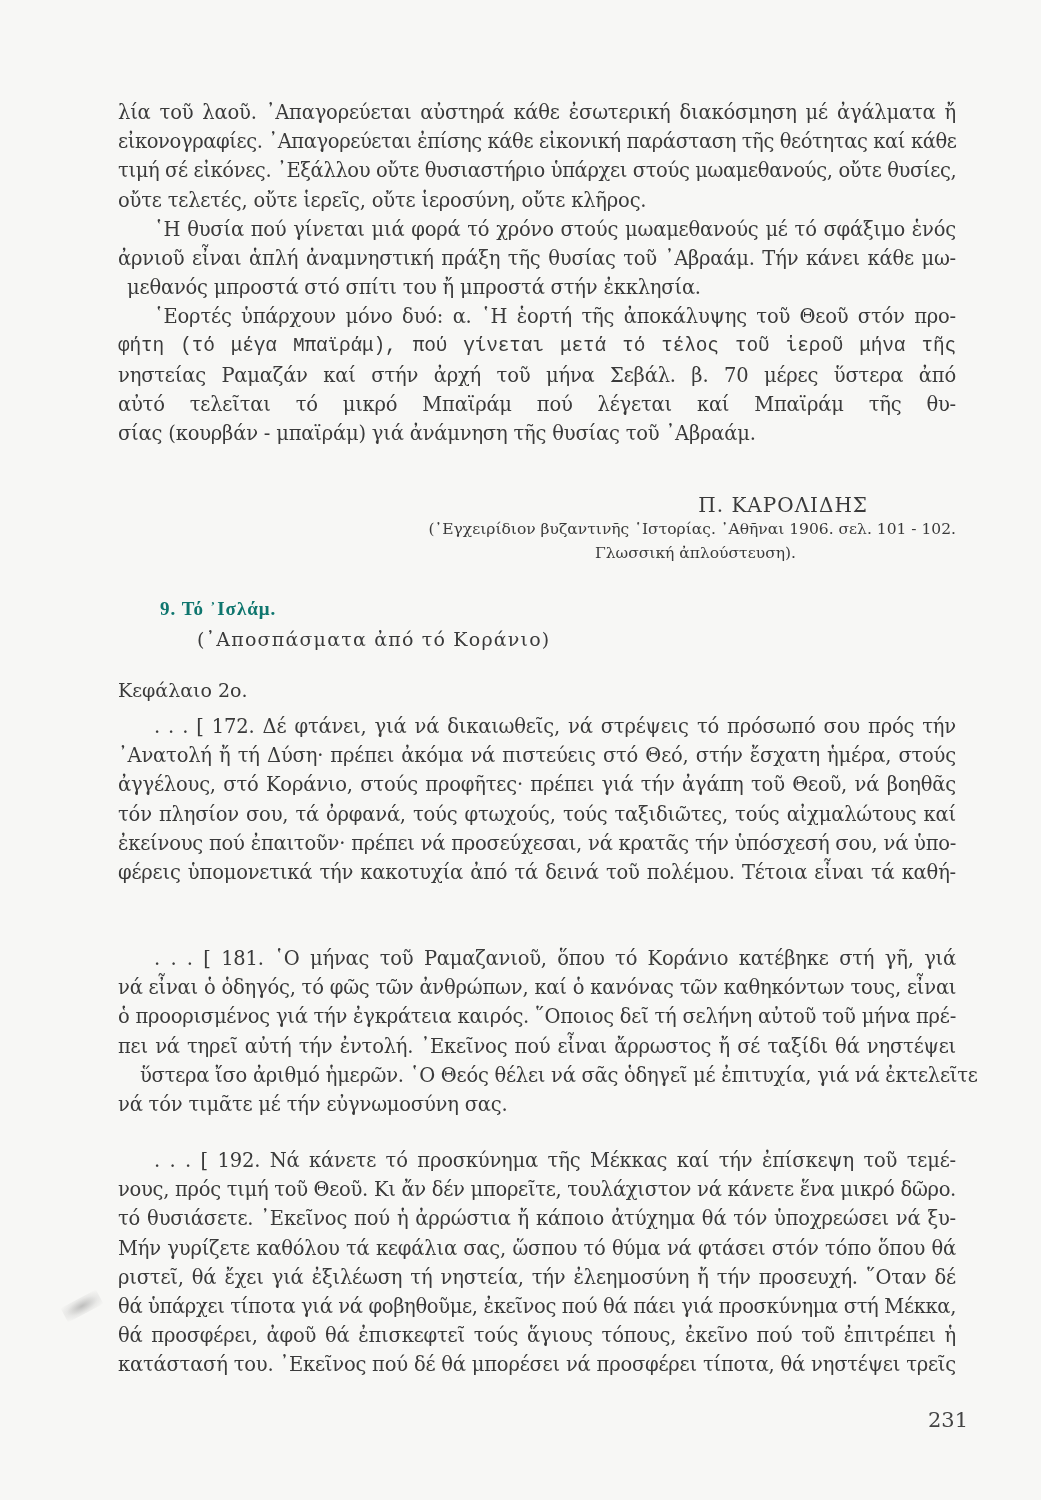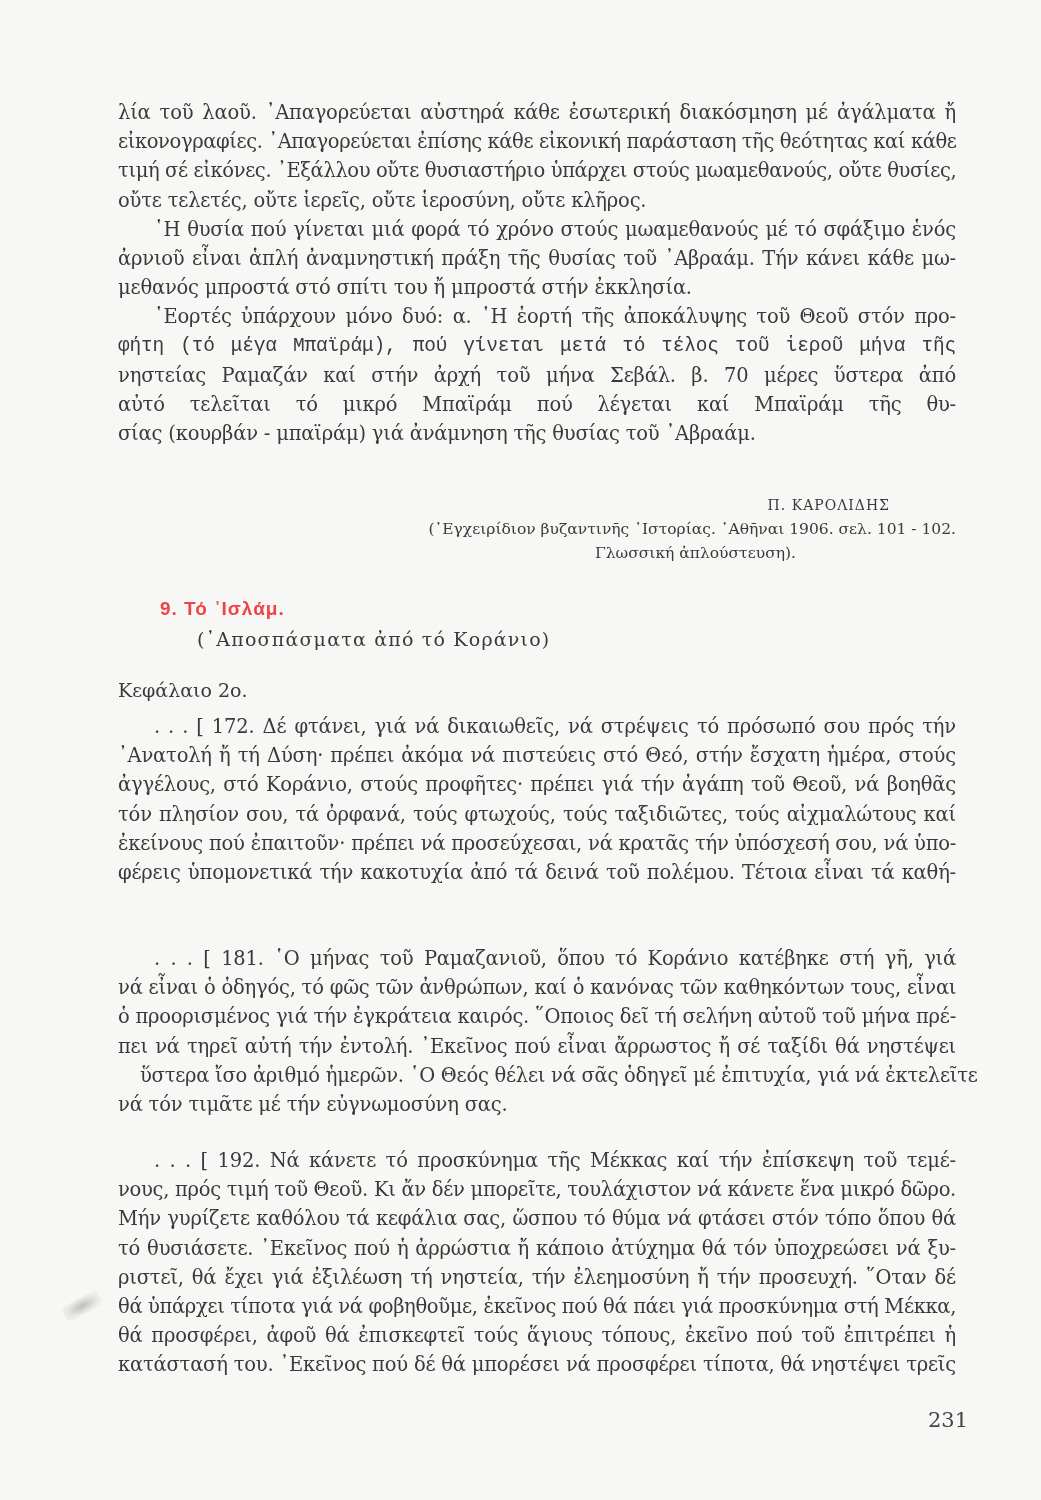--- a/index.html
+++ b/index.html
@@ -18,26 +18,26 @@
       font-size: 19.5px;
       line-height: 29.2px;
       text-align: justify;
       letter-spacing: -0.2px;
     }
     .line { display: block; white-space: nowrap; text-align-last: justify; }
     .line.last { text-align-last: left; }
     .indent { padding-left: 36px; }
     #block1 { top: 98px; }
     #attribution { position: absolute; top: 493px; right: 85px; text-align: right; font-size: 15.5px; line-height: 24px; }
-    #attribution .author { letter-spacing: 1px; font-size: 14px; margin-right: 66px; }
+    #attribution .author { letter-spacing: 1px; font-size: 20px; margin-right: 88px; }
     #attribution .src2 { margin-right: 160px; }
     #section-title {
       position: absolute; top: 598px; left: 160px;
-      font-family: Liberation Sans, sans-serif;
-      font-weight: bold; font-size: 19px; letter-spacing: 1px; color: #ef4444;
+      font-family: Liberation Serif, serif;
+      font-weight: bold; font-size: 19px; letter-spacing: 1px; color: #0f766e;
     }
     #section-subtitle { position: absolute; top: 628px; left: 197px; font-size: 19px; letter-spacing: 1.2px; }
     #chapter-label { position: absolute; top: 679px; left: 118px; font-size: 19px; }
     #block2 { top: 712px; }
     #block3 { top: 944px; }
     #block4 { top: 1146px; }
     #page-number { position: absolute; top: 1408px; left: 928px; font-size: 21px; color: #444; }
     #smudge {
       position: absolute; left: 62px; top: 1298px; width: 40px; height: 16px;
       background: radial-gradient(ellipse at center, rgba(120,120,120,0.45) 0%, rgba(150,150,150,0.15) 60%, rgba(0,0,0,0) 100%);
@@ -49,21 +49,21 @@
 
 <div id="smudge"></div>
 
 <div class="page-text" id="block1">
   <span class="line" style="display: block;">λία τοῦ λαοῦ. ᾿Απαγορεύεται αὐστηρά κάθε ἐσωτερική διακόσμηση μέ ἀγάλματα ἤ</span>
   <span class="line" style="display: block; letter-spacing: -0.397531px;">εἰκονογραφίες. ᾿Απαγορεύεται ἐπίσης κάθε εἰκονική παράσταση τῆς θεότητας καί κάθε</span>
   <span class="line" style="display: block; letter-spacing: -0.382927px;">τιμή σέ εἰκόνες. ᾿Εξάλλου οὔτε θυσιαστήριο ὑπάρχει στούς μωαμεθανούς, οὔτε θυσίες,</span>
   <span class="line last" style="display: block;">οὔτε τελετές, οὔτε ἱερεῖς, οὔτε ἱεροσύνη, οὔτε κλῆρος.</span>
   <span class="line indent" style="display: block;">῾Η θυσία πού γίνεται μιά φορά τό χρόνο στούς μωαμεθανούς μέ τό σφάξιμο ἑνός</span>
   <span class="line" style="display: block;">ἀρνιοῦ εἶναι ἁπλή ἀναμνηστική πράξη τῆς θυσίας τοῦ ᾿Αβραάμ. Τήν κάνει κάθε μω-</span>
-  <span class="line last" style="display: block;">μεθανός μπροστά στό σπίτι του ἤ μπροστά στήν ἐκκλησία.</span>
+  <span class="line last" style="display: block; margin-left: 9px;">μεθανός μπροστά στό σπίτι του ἤ μπροστά στήν ἐκκλησία.</span>
   <span class="line indent" style="display: block;">῾Εορτές ὑπάρχουν μόνο δυό: α. ῾Η ἑορτή τῆς ἀποκάλυψης τοῦ Θεοῦ στόν προ-</span>
   <span class="line" style="display: block; font-family: Liberation Mono, monospace;">φήτη (τό μέγα Μπαϊράμ), πού γίνεται μετά τό τέλος τοῦ ἱεροῦ μήνα τῆς</span>
   <span class="line" style="display: block;">νηστείας Ραμαζάν καί στήν ἀρχή τοῦ μήνα Σεβάλ. β. 70 μέρες ὕστερα ἀπό</span>
   <span class="line" style="display: block;">αὐτό τελεῖται τό μικρό Μπαϊράμ πού λέγεται καί Μπαϊράμ τῆς θυ-</span>
   <span class="line last" style="display: block;">σίας (κουρβάν - μπαϊράμ) γιά ἀνάμνηση τῆς θυσίας τοῦ ᾿Αβραάμ.</span>
 </div>
 
 <div id="attribution">
   <div class="author">Π. ΚΑΡΟΛΙΔΗΣ</div>
   <div class="src1">(᾿Εγχειρίδιον βυζαντινῆς ῾Ιστορίας. ᾿Αθῆναι 1906. σελ. 101 - 102.</div>
@@ -88,21 +88,21 @@
   <span class="line" style="display: block; letter-spacing: -0.2125px;">νά εἶναι ὁ ὁδηγός, τό φῶς τῶν ἀνθρώπων, καί ὁ κανόνας τῶν καθηκόντων τους, εἶναι</span>
   <span class="line" style="display: block; letter-spacing: -0.24878px;">ὁ προορισμένος γιά τήν ἐγκράτεια καιρός. ῞Οποιος δεῖ τή σελήνη αὐτοῦ τοῦ μήνα πρέ-</span>
   <span class="line" style="display: block;">πει νά τηρεῖ αὐτή τήν ἐντολή. ᾿Εκεῖνος πού εἶναι ἄρρωστος ἤ σέ ταξίδι θά νηστέψει</span>
   <span class="line" style="display: block; letter-spacing: -0.260241px; margin-left: 22px;">ὕστερα ἴσο ἀριθμό ἡμερῶν. ῾Ο Θεός θέλει νά σᾶς ὁδηγεῖ μέ ἐπιτυχία, γιά νά ἐκτελεῖτε</span>
   <span class="line last" style="display: block;">νά τόν τιμᾶτε μέ τήν εὐγνωμοσύνη σας.</span>
 </div>
 
 <div class="page-text" id="block4">
   <span class="line indent" style="display: block;">. . . [ 192. Νά κάνετε τό προσκύνημα τῆς Μέκκας καί τήν ἐπίσκεψη τοῦ τεμέ-</span>
   <span class="line" style="display: block; letter-spacing: -0.296386px;">νους, πρός τιμή τοῦ Θεοῦ. Κι ἄν δέν μπορεῖτε, τουλάχιστον νά κάνετε ἕνα μικρό δῶρο.</span>
+  <span class="line" style="display: block;">τό θυσιάσετε. ᾿Εκεῖνος πού ἡ ἀρρώστια ἤ κάποιο ἀτύχημα θά τόν ὑποχρεώσει νά ξυ-</span>
   <span class="line" style="display: block;">Μήν γυρίζετε καθόλου τά κεφάλια σας, ὥσπου τό θύμα νά φτάσει στόν τόπο ὅπου θά</span>
-  <span class="line" style="display: block;">τό θυσιάσετε. ᾿Εκεῖνος πού ἡ ἀρρώστια ἤ κάποιο ἀτύχημα θά τόν ὑποχρεώσει νά ξυ-</span>
   <span class="line" style="display: block;">ριστεῖ, θά ἔχει γιά ἐξιλέωση τή νηστεία, τήν ἐλεημοσύνη ἤ τήν προσευχή. ῞Οταν δέ</span>
   <span class="line" style="display: block; letter-spacing: -0.348148px;">θά ὑπάρχει τίποτα γιά νά φοβηθοῦμε, ἐκεῖνος πού θά πάει γιά προσκύνημα στή Μέκκα,</span>
   <span class="line" style="display: block;">θά προσφέρει, ἀφοῦ θά ἐπισκεφτεῖ τούς ἅγιους τόπους, ἐκεῖνο πού τοῦ ἐπιτρέπει ἡ</span>
   <span class="line" style="display: block; letter-spacing: -0.212346px;">κατάστασή του. ᾿Εκεῖνος πού δέ θά μπορέσει νά προσφέρει τίποτα, θά νηστέψει τρεῖς</span>
 </div>
 
 <div id="page-number">231</div>
 
 </body></html>

